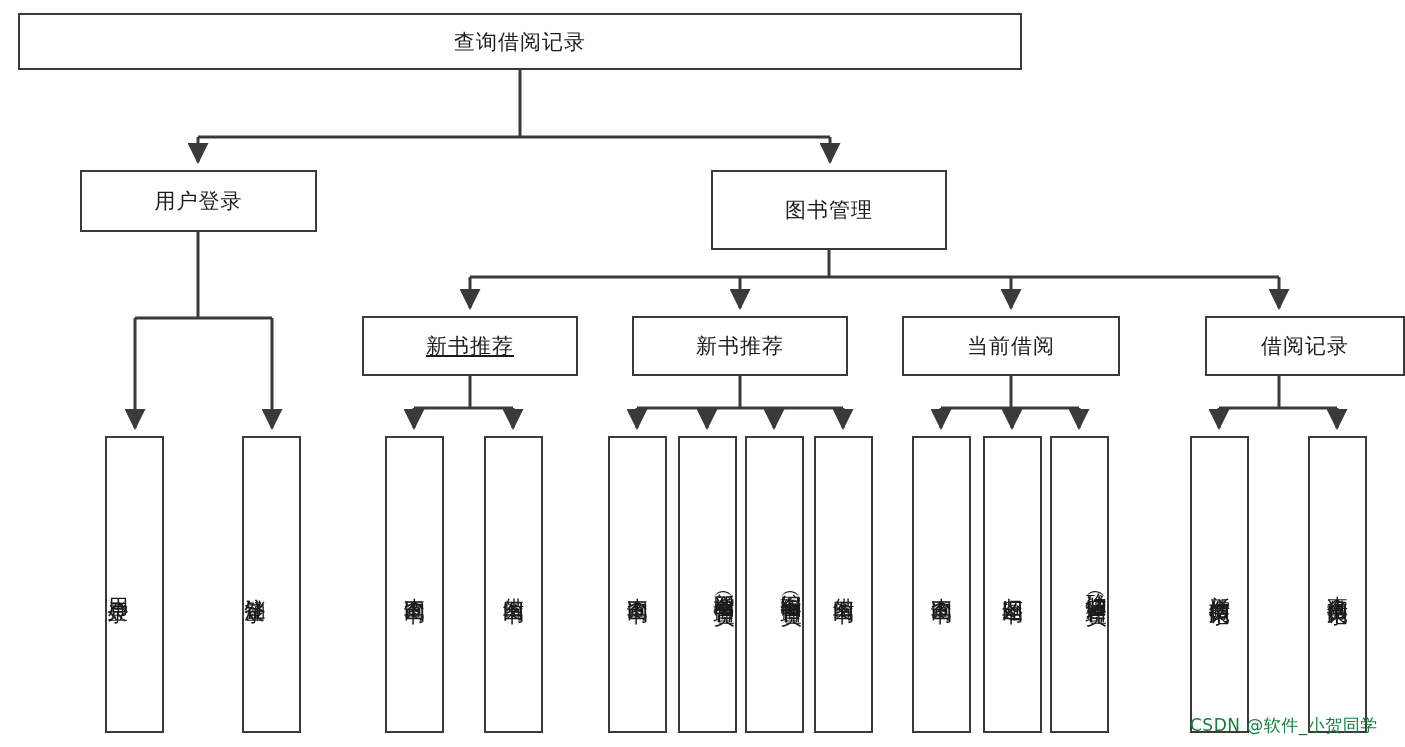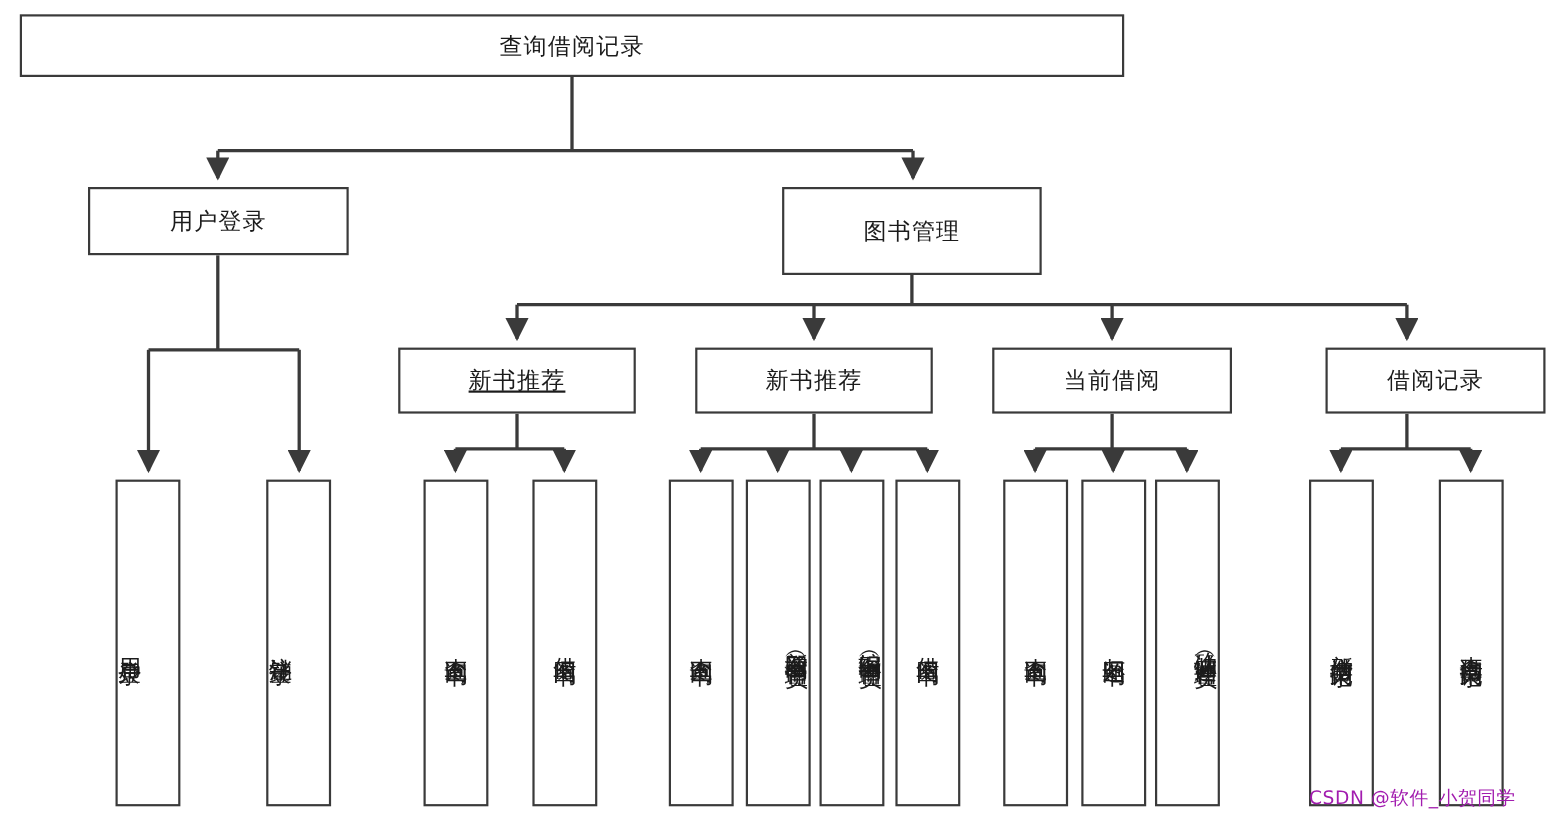--- a/index.html
+++ b/index.html
@@ -11,21 +11,21 @@
         border:2.5px solid #3a3a3a;display:flex;align-items:center;
         justify-content:center;color:#1b1b1b;}
   .node.h{font-size:21px;letter-spacing:1px;}
   .node.v{writing-mode:vertical-rl;text-orientation:upright;
           font-size:21px;letter-spacing:2px;line-height:1.05;
           padding:10px 0 10px 0;}
   .node.v.mid{align-items:center;}
   .node.v.top{align-items:flex-start;}
   .node.v.bot{align-items:flex-end;}
   .watermark{position:absolute;left:1190px;top:714px;font-size:17px;
-             color:#a21caf;letter-spacing:0.5px;white-space:nowrap;}
+             color:#15803d;letter-spacing:0.5px;white-space:nowrap;}
 </style>
 </head>
 <body>
 
 <div id="stage">
 
   <svg id="wires" viewBox="0 0 1405 747" xmlns="http://www.w3.org/2000/svg">
     <defs>
       <marker id="arrow" viewBox="0 0 10 10" refX="9" refY="5" markerWidth="7" markerHeight="7" orient="auto-start-reverse">
         <path d="M 0 0 L 10 5 L 0 10 z" fill="#3a3a3a"></path>

